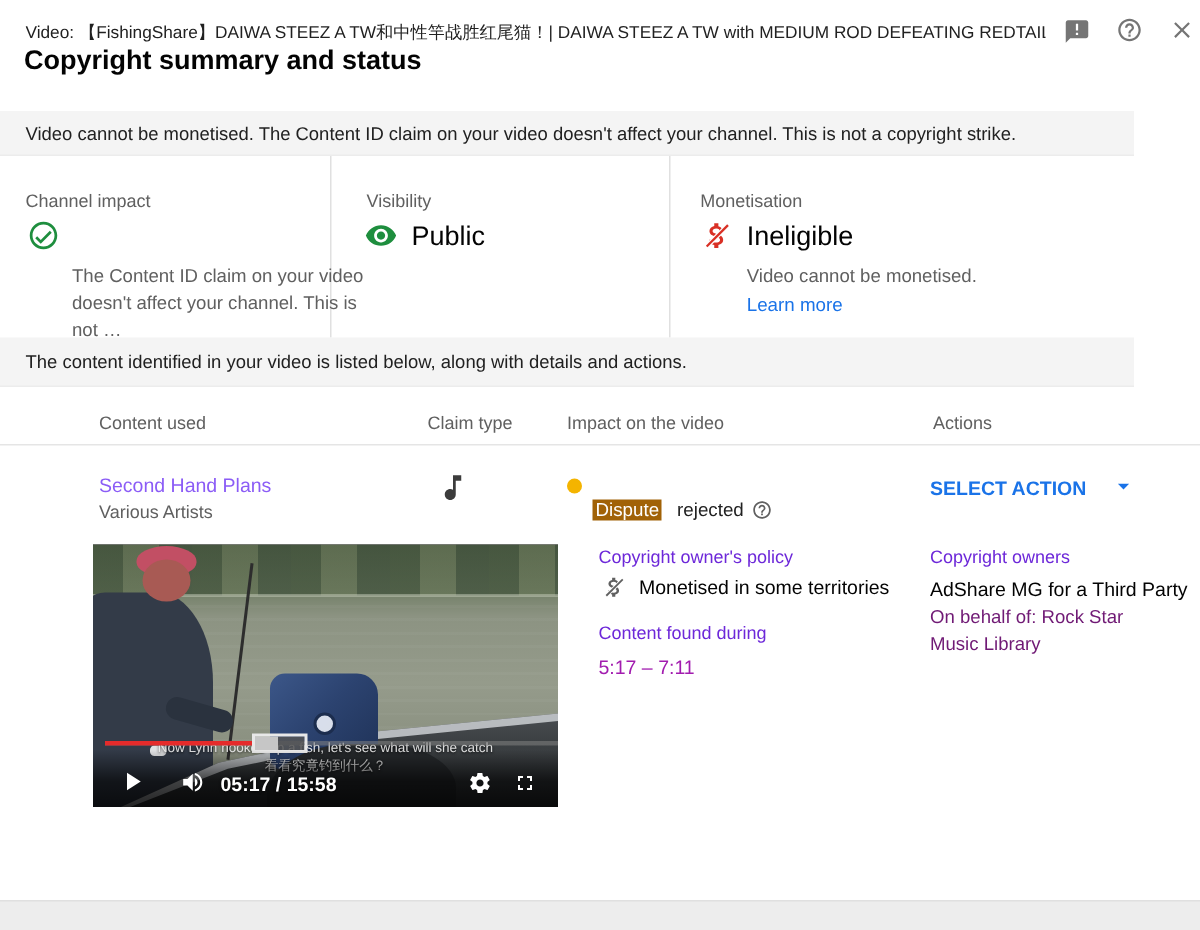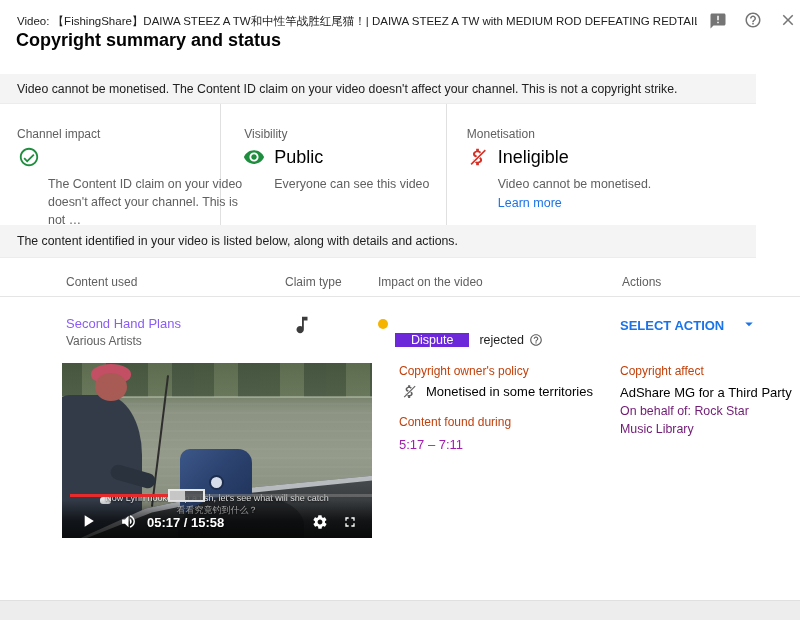--- a/index.html
+++ b/index.html
@@ -42,28 +42,28 @@
   
   .th { top:275px; font-size:12px; color:#606060; }
   .th-divider { top:296px; left:0; width:800px; height:1px; background:#e5e5e5; }
   .row-title { left:66px; top:316px; font-size:13px; color:#8b5cf6; }
   .row-artist { left:66px; top:334px; font-size:12px; color:#606060; }
   .note-icon { left:291px; top:314px; width:22px; height:22px; }
   .note-icon svg { width:22px; height:22px; fill:#3c3c3c; }
   .impact-dot { left:378px; top:319px; width:10px; height:10px; border-radius:50%; background:#f4b400; }
   .impact-text { left:395px; top:316px; font-size:13px; color:#030303; }
   .dispute-line { left:395px; top:333px; font-size:12.5px; color:#212121; display:flex; align-items:center; }
-  .dispute-word { background:#6d28d9; color:#fff; padding:0 16px; }
+  .dispute-word { background:#a16207; color:#fff; padding:0 2px; }
   .dispute-rest { margin-left:10px; }
   .q-icon { margin-left:5px; width:14px; height:14px; display:inline-flex; }
   .q-icon svg { width:14px; height:14px; fill:#606060; }
   .select-action { left:620px; top:315px; border:none; background:transparent; color:#1a73e8; font-weight:700; font-size:13px; font-family:"Liberation Sans",sans-serif; display:flex; align-items:center; cursor:pointer; }
   .select-action svg { width:18px; height:18px; fill:#1a73e8; margin-left:16px; }
 
-  .mini-label { font-size:12px; color:#c2410c; }
+  .mini-label { font-size:12px; color:#6d28d9; }
   .policy-label { left:399px; top:364px; }
   .policy-row { left:401px; top:383px; display:flex; align-items:center; }
   .policy-row .d-icon { width:17px; height:17px; margin-right:8px; display:inline-flex; }
   .policy-row .d-icon svg { width:17px; height:17px; }
   .policy-value { font-size:13px; color:#030303; }
   .found-label { left:399px; top:415px; }
   .found-value { left:399px; top:437px; font-size:13px; color:#a21caf; text-decoration:none; cursor:pointer; }
   .owners-label { left:620px; top:364px; }
   .owner-name { left:620px; top:385px; font-size:13px; color:#030303; }
   .owner-behalf { left:620px; top:403px; font-size:12.4px; line-height:1.45; color:#701a75; width:152px; }
@@ -156,21 +156,20 @@
     <div class="card card2">
       <div class="card-label">Visibility</div>
       <div class="card-status">
         <span class="st-icon">
           <svg viewBox="0 0 24 24" fill="#1e8e3e">
               <path d="M12 4.5C7 4.5 2.7 7.6 1 12c1.7 4.4 6 7.5 11 7.5s9.3-3.1 11-7.5c-1.7-4.4-6-7.5-11-7.5zM12 17c-2.8 0-5-2.2-5-5s2.2-5 5-5 5 2.2 5 5-2.2 5-5 5zm0-8c-1.7 0-3 1.3-3 3s1.3 3 3 3 3-1.3 3-3-1.3-3-3-3z"></path>
             </svg>
         </span>
         <span class="status-text">Public</span>
       </div>
-      <div class="card-desc">Everyone can see this video</div>
     </div>
     <div class="card card3">
       <div class="card-label">Monetisation</div>
       <div class="card-status">
         <span class="st-icon">
           <svg viewBox="0 0 24 24">
               <path fill="#d93025" d="M11.8 10.9c-2.27-.59-3-1.2-3-2.15 0-1.09 1.01-1.85 2.7-1.85 1.78 0 2.44.85 2.5 2.1h2.21c-.07-1.72-1.12-3.3-3.21-3.81V3h-3v2.16c-1.94.42-3.5 1.68-3.5 3.61 0 2.31 1.91 3.46 4.7 4.13 2.5.6 3 1.48 3 2.41 0 .69-.49 1.79-2.7 1.79-2.06 0-2.87-.92-2.98-2.1h-2.2c.12 2.19 1.76 3.42 3.68 3.83V21h3v-2.15c1.95-.37 3.5-1.5 3.5-3.55 0-2.84-2.43-3.81-4.7-4.4z"></path>
               <line x1="4.5" y1="20" x2="20" y2="4.5" stroke="#fff" stroke-width="3.4"></line>
               <line x1="4.5" y1="20" x2="20" y2="4.5" stroke="#d93025" stroke-width="1.7"></line>
             </svg>
@@ -226,21 +225,21 @@
           <path fill="#606060" d="M11.8 10.9c-2.27-.59-3-1.2-3-2.15 0-1.09 1.01-1.85 2.7-1.85 1.78 0 2.44.85 2.5 2.1h2.21c-.07-1.72-1.12-3.3-3.21-3.81V3h-3v2.16c-1.94.42-3.5 1.68-3.5 3.61 0 2.31 1.91 3.46 4.7 4.13 2.5.6 3 1.48 3 2.41 0 .69-.49 1.79-2.7 1.79-2.06 0-2.87-.92-2.98-2.1h-2.2c.12 2.19 1.76 3.42 3.68 3.83V21h3v-2.15c1.95-.37 3.5-1.5 3.5-3.55 0-2.84-2.43-3.81-4.7-4.4z"></path>
           <line x1="4.5" y1="20" x2="20" y2="4.5" stroke="#fff" stroke-width="3.4"></line>
           <line x1="4.5" y1="20" x2="20" y2="4.5" stroke="#606060" stroke-width="1.7"></line>
         </svg>
     </span>
     <span class="policy-value">Monetised in some territories</span>
   </div>
   <div class="abs mini-label found-label">Content found during</div>
   <a class="abs found-value">5:17 – 7:11</a>
 
-  <div class="abs mini-label owners-label">Copyright affect</div>
+  <div class="abs mini-label owners-label">Copyright owners</div>
   <div class="abs owner-name">AdShare MG for a Third Party</div>
   <div class="abs owner-behalf">On behalf of: Rock Star Music Library</div>
 
   <div class="abs player">
     <div class="scene">
       <div class="trees"></div>
       <div class="shore"></div>
       <div class="ripples"></div>
       <div class="rod"></div>
       <div class="person">

